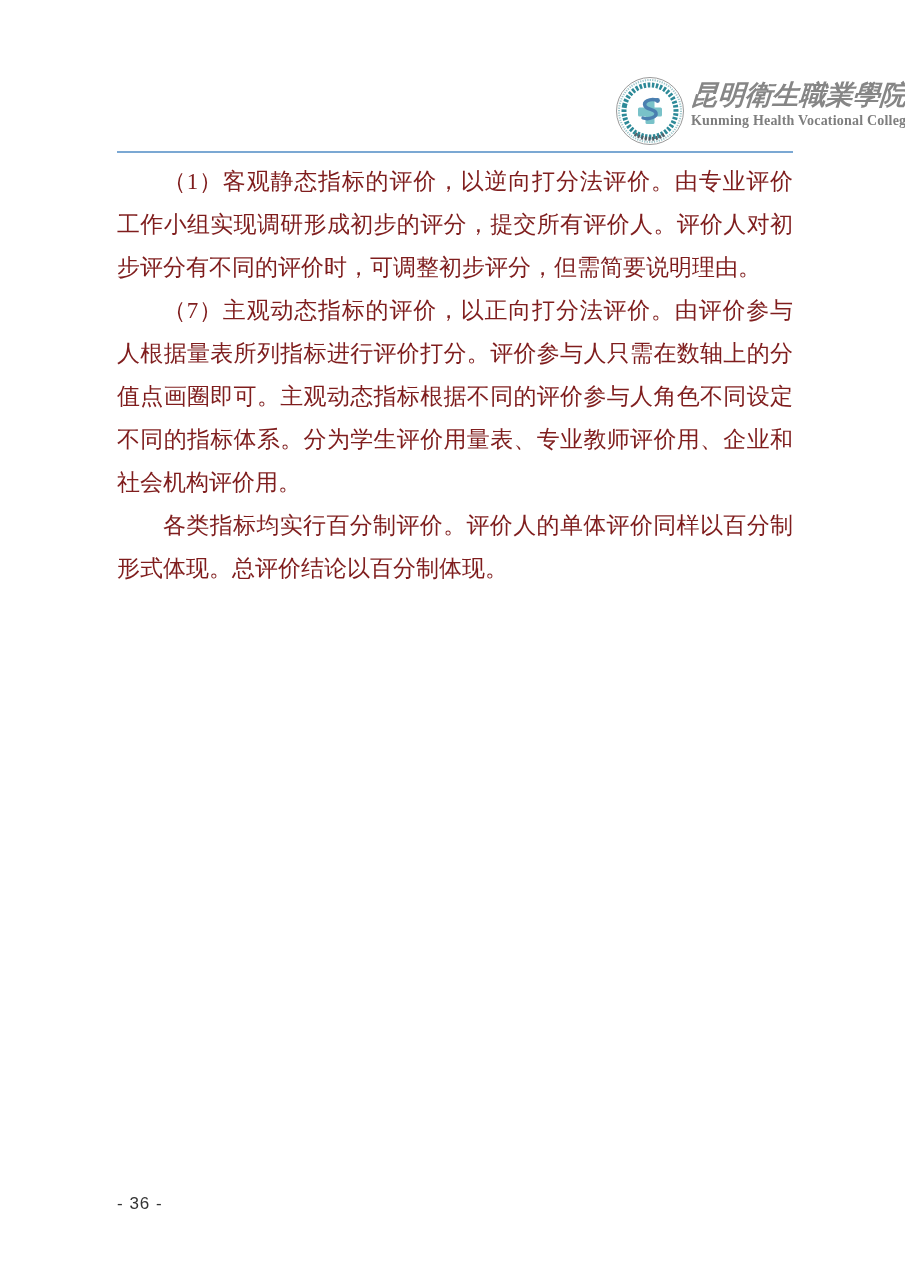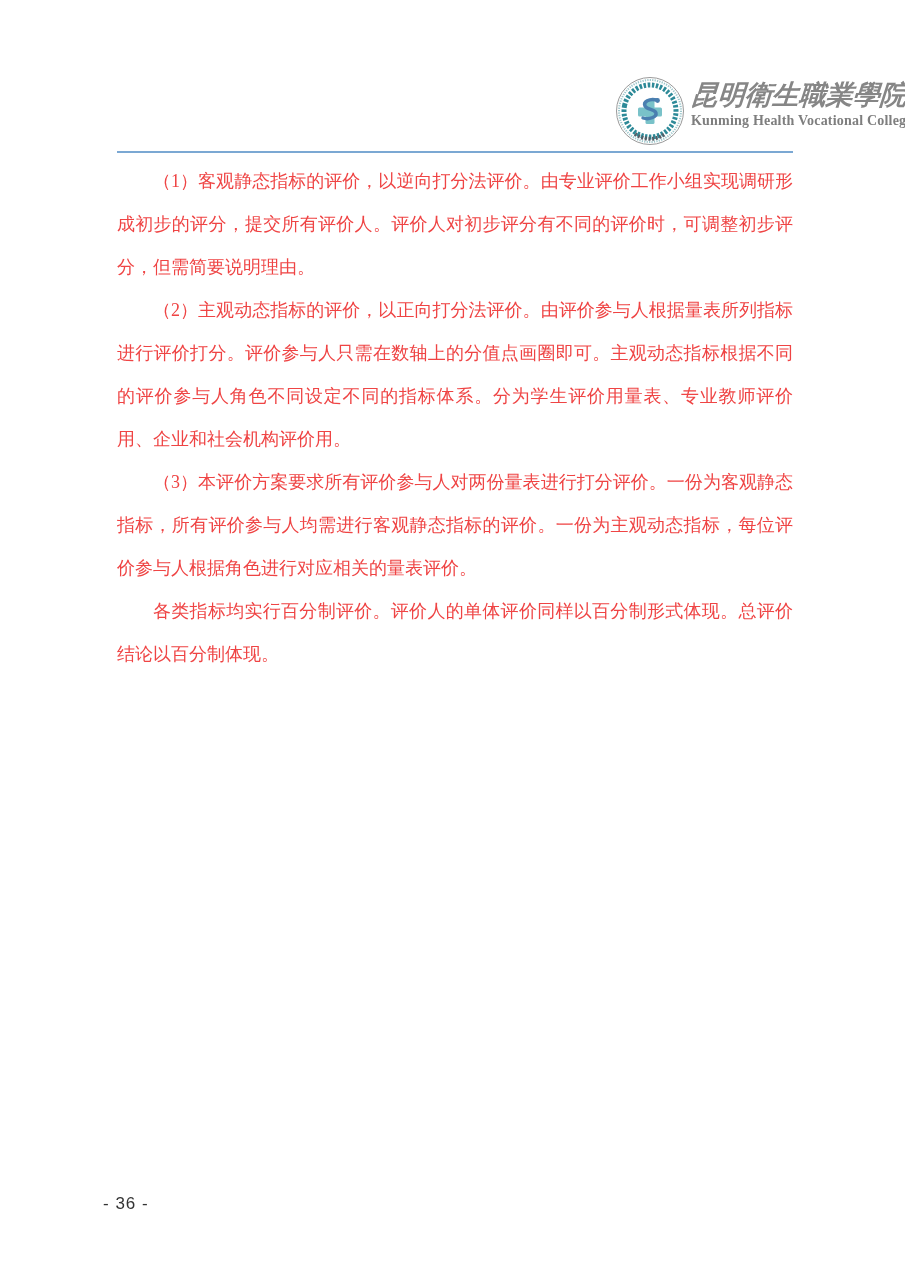--- a/index.html
+++ b/index.html
@@ -56,37 +56,37 @@
     height: 2px;
     background: #7ba8d3;
   }
 
   
   .doc-body {
     position: absolute;
     left: 117px;
     top: 160px;
     width: 676px;
-    color: #ef4444;
-    font-size: 18px;
+    color: #7f1d1d;
+    font-size: 23px;
     line-height: 43px;
     text-align: justify;
   }
   .doc-body p {
     margin: 0;
     padding: 0;
   }
   .doc-body p.indent { text-indent: 2em; }
   .doc-body p.no-indent { text-indent: 0; }
   .doc-body p.wide { line-height: 47px; }
 
   
   .footer {
     position: absolute;
-    left: 103px;
+    left: 117px;
     top: 1194px;
     font-family: "Liberation Sans", "DejaVu Sans", sans-serif;
     font-size: 17px;
     color: #333333;
     letter-spacing: 1px;
   }
 </style>
 </head>
 <body>
 
@@ -114,22 +114,21 @@
     <div class="brand">
       <div class="brand-zh">昆明衛生職業學院</div>
       <div class="brand-en">Kunming Health Vocational College</div>
     </div>
   </div>
 
   <div class="divider"></div>
 
   <main class="doc-body">
     <p class="indent">（1）客观静态指标的评价，以逆向打分法评价。由专业评价工作小组实现调研形成初步的评分，提交所有评价人。评价人对初步评分有不同的评价时，可调整初步评分，但需简要说明理由。</p>
-    <p class="indent">（2）主观动态指标的评价，以正向打分法评价。由评价参与人根据量表所列指标进行评价打分。评价参与人只需在数轴上的分值点画圈即可。主观动态指标根据不同的评价参与人角色不同设定不同的指标体系。分为学生评价用量表、专业教师评价用、企业和社会机构评价用。</p>
-    <p class="indent">（3）本评价方案要求所有评价参与人对两份量表进行打分评价。一份为客观静态指标，所有评价参与人均需进行客观静态指标的评价。一份为主观动态指标，每位评价参与人根据角色进行对应相关的量表评价。</p>
+    <p class="indent">（7）主观动态指标的评价，以正向打分法评价。由评价参与人根据量表所列指标进行评价打分。评价参与人只需在数轴上的分值点画圈即可。主观动态指标根据不同的评价参与人角色不同设定不同的指标体系。分为学生评价用量表、专业教师评价用、企业和社会机构评价用。</p>
     <p class="indent">各类指标均实行百分制评价。评价人的单体评价同样以百分制形式体现。总评价结论以百分制体现。</p>
   </main>
 
   <div class="footer">
     <span>- 36 -</span>
   </div>
 
 </div>
 
 </body></html>

